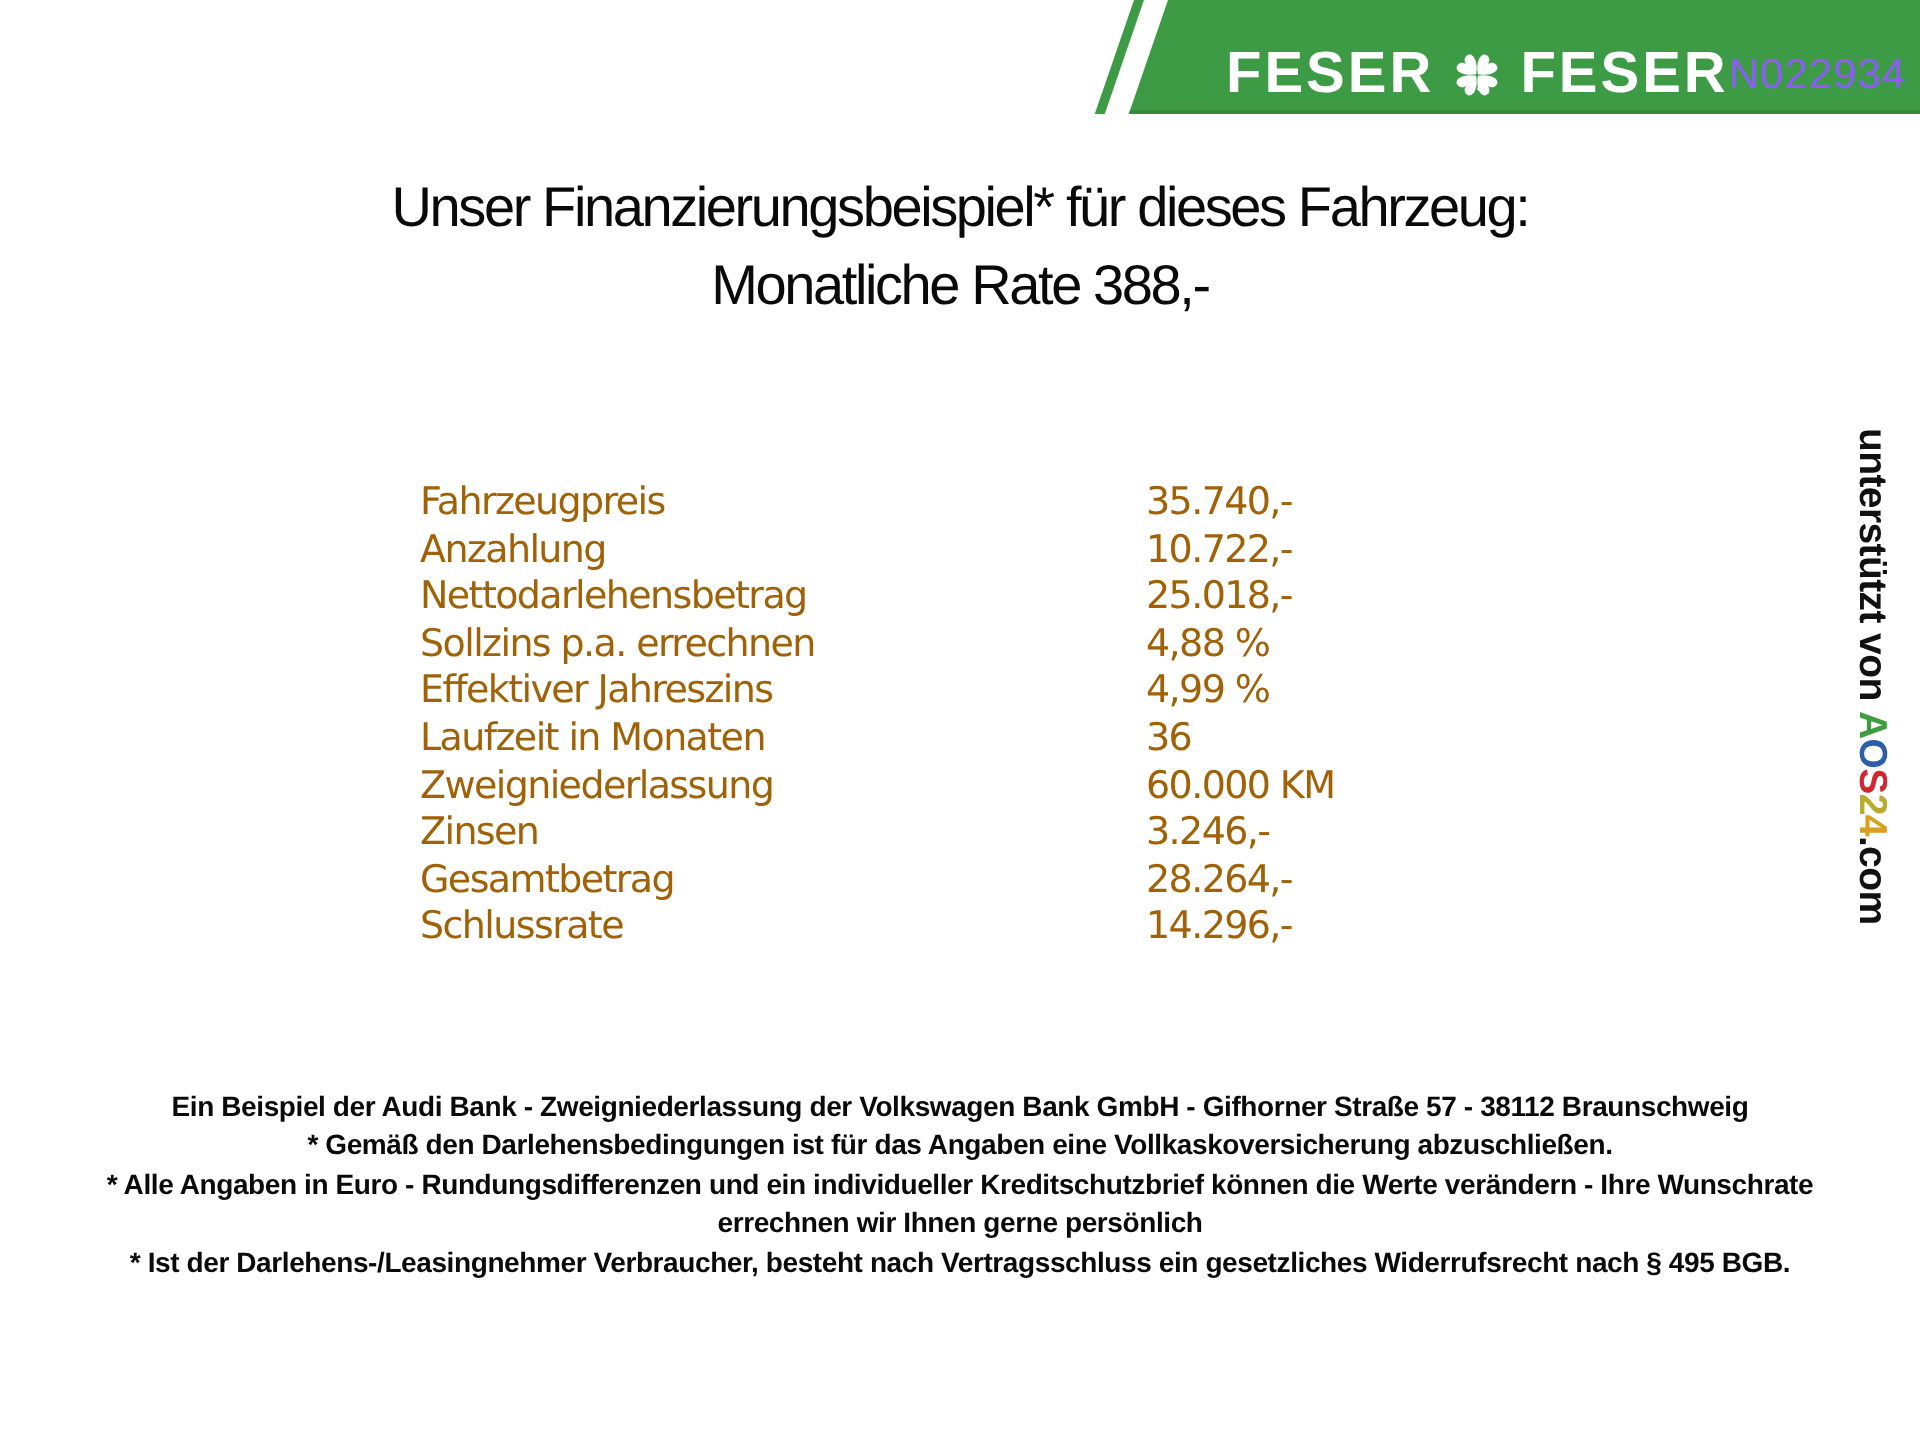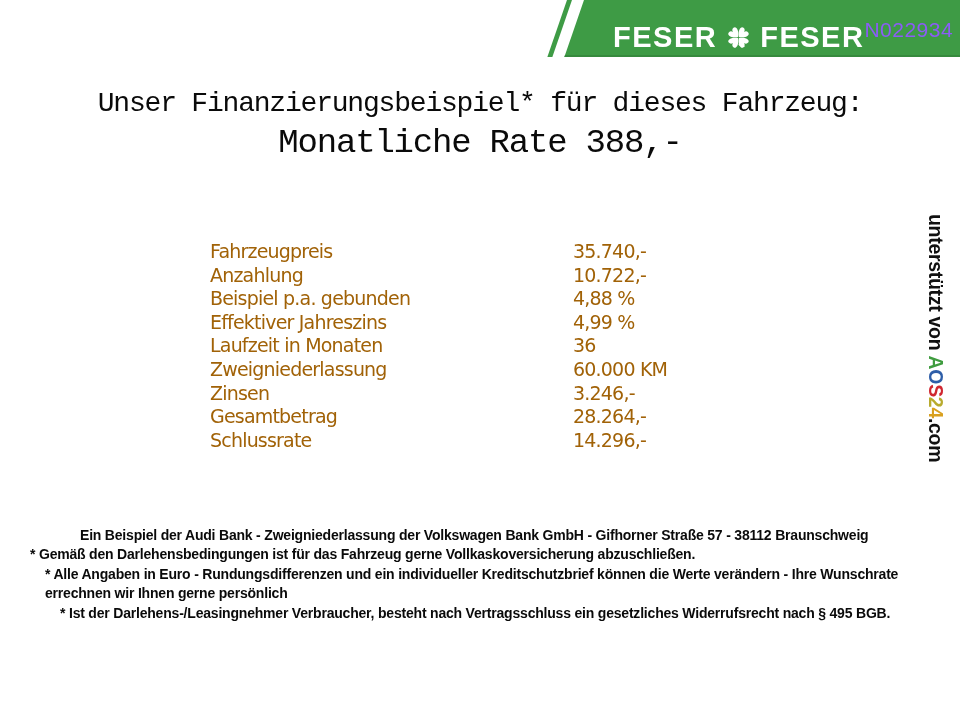--- a/index.html
+++ b/index.html
@@ -28,20 +28,21 @@
     width: 5px; height: 57px;
     background: #3e9b45;
     transform: skewX(-19deg);
     transform-origin: 0 0;
   }
   .banner-content {
     position: absolute;
     left: 600px; top: 0;
     width: 360px; height: 57px;
     display: flex;
+    align-items: center;
     padding: 18px 25px 0 13px;
     color: #ffffff;
   }
   .brand {
     display: flex;
     align-items: center;
     gap: 6px;
   }
   .brand-word {
     font-weight: bold;
@@ -57,31 +58,31 @@
     letter-spacing: 0.5px;
     color: #8b5cf6;
   }
 
   
   .title-block {
     position: absolute;
     top: 87px; left: 0;
     width: 100%;
     text-align: center;
-    font-family: Liberation Mono, monospace;
+    font-family: Liberation Sans, sans-serif;
   }
   .title-line1 {
     font-size: 28px;
     font-weight: 500;
     letter-spacing: -1.2px;
     line-height: 34px;
     color: #0a0a0a;
   }
   .title-line2 {
-    font-size: 34px;
+    font-size: 28px;
     font-weight: 500;
     letter-spacing: -1.2px;
     line-height: 44px;
     color: #0a0a0a;
   }
 
   
   .finance-table {
     position: absolute;
     left: 210px; top: 240px;
@@ -105,23 +106,23 @@
     font-size: 19.5px;
     letter-spacing: -0.3px;
     color: #111;
     white-space: nowrap;
   }
   .sidebar-credit .brand-letter { font-weight: bold; }
 
   
   .footer {
     position: absolute;
-    top: 526px; left: 0;
+    top: 544px; left: 0;
     width: 100%;
-    text-align: left;
+    text-align: center;
     font-weight: bold;
     font-size: 14px;
     line-height: 19.4px;
     letter-spacing: -0.2px;
     color: #0a0a0a;
   }
   .footer p { margin: 0 auto; }
   .footer .p1 { max-width: 800px; }
   .footer .p2 { max-width: 900px; }
   .footer .p3 { max-width: 870px; }
@@ -165,21 +166,25 @@
 <div class="finance-table">
   <div class="finance-row">
     <span>Fahrzeugpreis</span>
     <span>35.740,-</span>
   </div>
   <div class="finance-row">
     <span>Anzahlung</span>
     <span>10.722,-</span>
   </div>
   <div class="finance-row">
-    <span>Beispiel p.a. gebunden</span>
+    <span>Nettodarlehensbetrag</span>
+    <span>25.018,-</span>
+  </div>
+  <div class="finance-row">
+    <span>Sollzins p.a. errechnen</span>
     <span>4,88 %</span>
   </div>
   <div class="finance-row">
     <span>Effektiver Jahreszins</span>
     <span>4,99 %</span>
   </div>
   <div class="finance-row">
     <span>Laufzeit in Monaten</span>
     <span>36</span>
   </div>
@@ -200,16 +205,16 @@
     <span>14.296,-</span>
   </div>
 </div>
 
 <div class="sidebar-credit">
   <span>unterstützt von </span><span class="brand-letter" style="color: rgb(63, 156, 63);">A</span><span class="brand-letter" style="color: rgb(46, 94, 168);">O</span><span class="brand-letter" style="color: rgb(208, 39, 48);">S</span><span class="brand-letter" style="color: rgb(184, 171, 46);">2</span><span class="brand-letter" style="color: rgb(217, 160, 31);">4</span><span>.com</span>
 </div>
 
 <div class="footer">
   <p class="p1">Ein Beispiel der Audi Bank - Zweigniederlassung der Volkswagen Bank GmbH - Gifhorner Straße 57 - 38112 Braunschweig</p>
-  <p class="p2">* Gemäß den Darlehensbedingungen ist für das Fahrzeug gerne Vollkaskoversicherung abzuschließen.</p>
+  <p class="p2">* Gemäß den Darlehensbedingungen ist für das Angaben eine Vollkaskoversicherung abzuschließen.</p>
   <p class="p3">* Alle Angaben in Euro - Rundungsdifferenzen und ein individueller Kreditschutzbrief können die Werte verändern - Ihre Wunschrate errechnen wir Ihnen gerne persönlich</p>
   <p class="p4">* Ist der Darlehens-/Leasingnehmer Verbraucher, besteht nach Vertragsschluss ein gesetzliches Widerrufsrecht nach § 495 BGB.</p>
 </div>
 
 </body></html>

